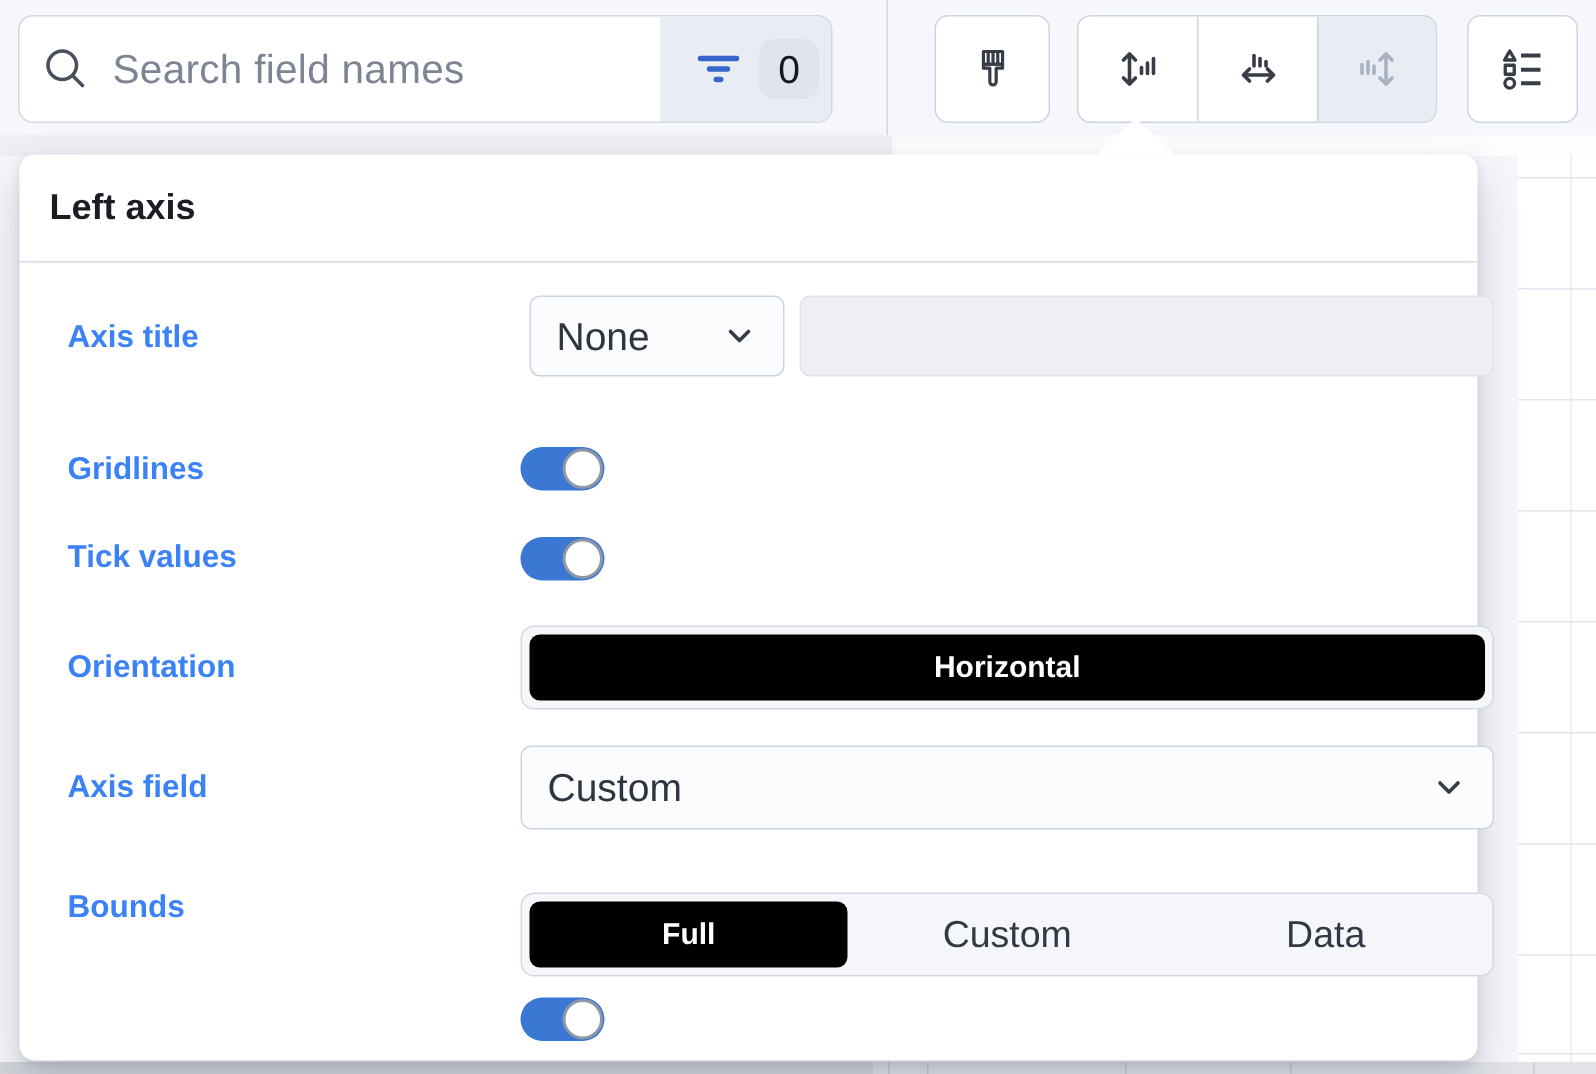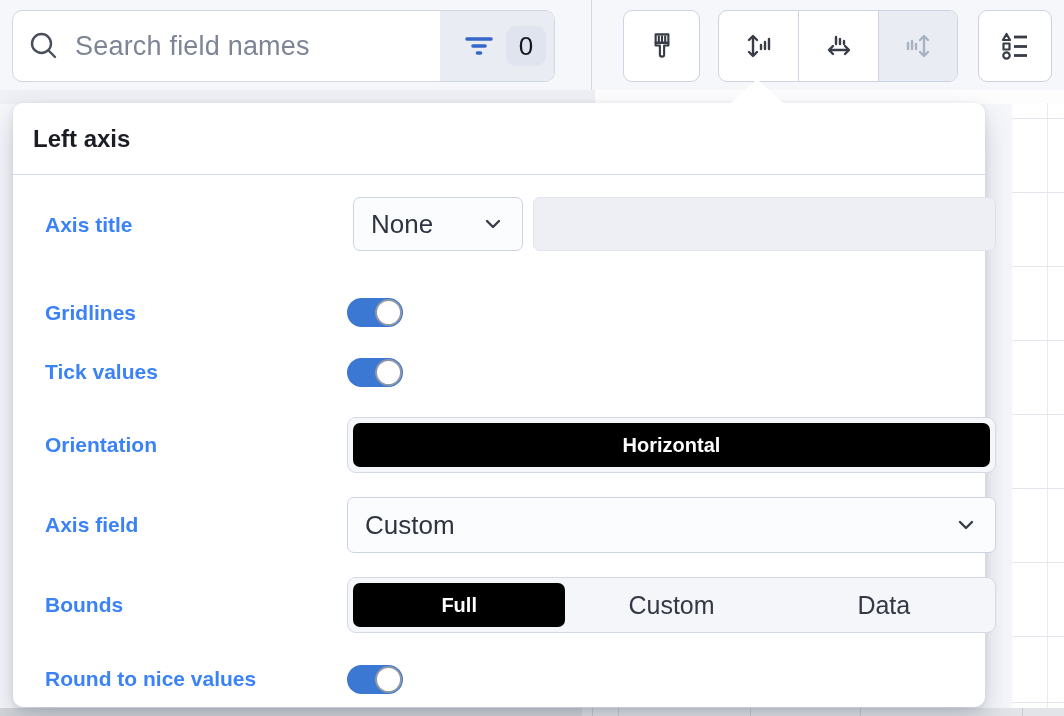--- a/index.html
+++ b/index.html
@@ -259,24 +259,23 @@
   <div class="eui-select" style="left:334px; top:394px; width:649px; height:56px;">
     <span class="sel-text">Custom</span>
     <span class="chev">
       <svg width="22" height="22" viewBox="0 0 22 22" fill="none" stroke="#373c47" stroke-width="2.4" stroke-linecap="round" stroke-linejoin="round">
           <path d="M5 8 L11 14 L17 8"></path>
         </svg>
     </span>
   </div>
 
   <span class="row-label" style="top:490px">Bounds</span>
-  <div class="btn-group" style="top:474px">
+  <div class="btn-group" style="top:492px">
     <span class="opt selected">Full</span>
     <span class="opt">Custom</span>
     <span class="opt">Data</span>
   </div>
 
-  <span class="row-label" style="top:564px">Round to nice values</span>
   <div class="toggle" style="left:334px; top:562px;">
     <span class="knob"></span>
   </div>
 
 </div>
 
 </body></html>

